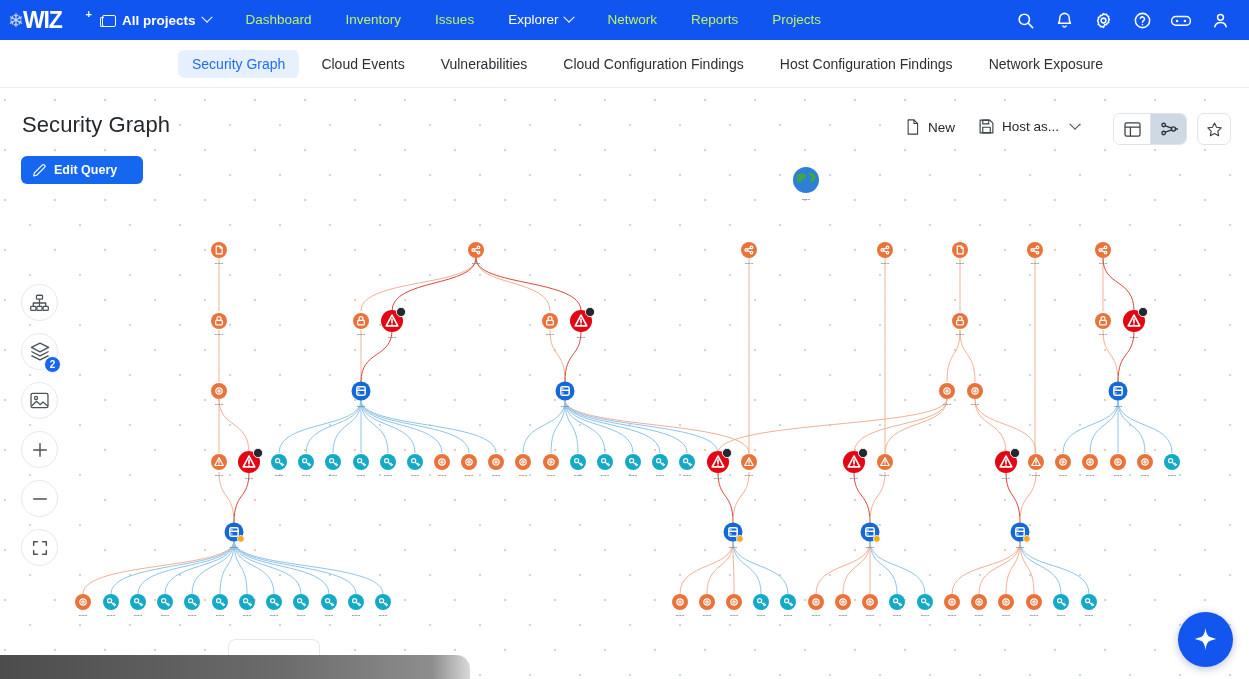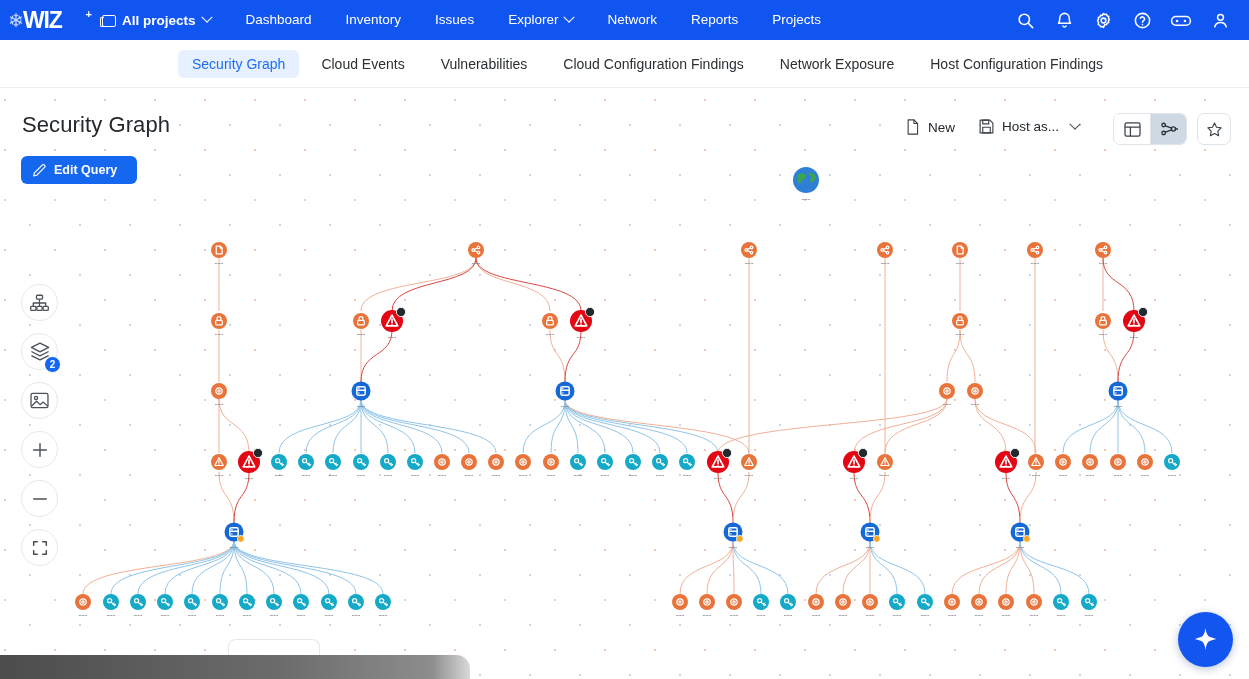--- a/index.html
+++ b/index.html
@@ -39,21 +39,21 @@
   .projsel .folder:after{
     content:""; position:absolute; left:0px; top:3px; width:3px; height:8px;
     border-left:1.6px solid #fff; border-top:1.6px solid #fff; border-bottom:1.6px solid #fff;
     border-radius:2px 0 0 2px;
   }
   .chev { display:inline-block; width:8px; height:8px; border-right:1.7px solid currentColor;
           border-bottom:1.7px solid currentColor; transform: rotate(45deg) translate(-2px,-2px);}
 
   .navlinks { display: flex; align-items: center; gap: 0px; margin-left: 18px; }
   .navlink {
-    color: #ffffff; font-size: 13.5px; padding: 0 17px; line-height: 40px;
+    color: #bef264; font-size: 13.5px; padding: 0 17px; line-height: 40px;
     cursor: pointer; white-space: nowrap; display:flex; align-items:center; gap:7px;
   }
   .navlink.active { color: #ffffff; font-weight: 400; }
 
   .navicons { margin-left: auto; display: flex; align-items: center; gap: 9px; padding-right: 14px; }
   .navicon { width: 30px; height: 30px; display: flex; align-items: center; justify-content: center; cursor: pointer; }
   .navicon svg { display:block; }
 
   
   .subtabs {
@@ -77,21 +77,21 @@
     background-size: 50px 50px, 50px 50px;
     background-position: 5px 12px, 30px 37px;
     overflow: hidden;
   }
 
   .pagetitle {
     position: absolute; left: 22px; top: 112px; font-size: 22px; color: #23282d;
     font-weight: 400; letter-spacing: .1px; z-index: 20;
   }
   .editquery {
-    position: absolute; left: 21px; top: 156px; height: 28px; padding: 0 20px 0 11px;
+    position: absolute; left: 21px; top: 156px; height: 28px; padding: 0 26px 0 11px;
     background: #1667f0; color: #fff; border: none; border-radius: 6px;
     font-size: 12.5px; font-weight: 700; display: flex; align-items: center; gap: 8px;
     cursor: pointer; z-index: 20; font-family:"Liberation Sans",sans-serif;
   }
 
   
   .toolbar { position: absolute; right: 18px; top: 113px; display: flex; align-items: flex-start; gap: 0px; z-index: 20; }
   .tb-btn {
     display: flex; align-items: center; gap: 8px; font-size: 13.5px; color: #23282d;
     padding: 6px 12px; border-radius: 6px; cursor: pointer; background: transparent; border: none;
@@ -224,22 +224,22 @@
         </svg>
       </div>
     </div>
   </div>
 
   <div class="subtabs">
     <div class="subtab active">Security Graph</div>
     <div class="subtab">Cloud Events</div>
     <div class="subtab">Vulnerabilities</div>
     <div class="subtab">Cloud Configuration Findings</div>
+    <div class="subtab">Host Configuration Findings</div>
     <div class="subtab">Network Exposure</div>
-    <div class="subtab">Host Configuration Findings</div>
   </div>
 
   <div class="canvas">
     <svg id="graph" viewBox="0 0 1249 591" xmlns="http://www.w3.org/2000/svg">
         <g>
           <path d="M806,104 C806,NaN 219,NaN 219,NaN" fill="none" stroke="#f0b096" stroke-width="1"></path>
           <path d="M806,104 C806,NaN 476,NaN 476,NaN" fill="none" stroke="#f0b096" stroke-width="1"></path>
           <path d="M806,104 C806,NaN 749,NaN 749,NaN" fill="none" stroke="#f0b096" stroke-width="1"></path>
           <path d="M806,104 C806,NaN 885,NaN 885,NaN" fill="none" stroke="#f0b096" stroke-width="1"></path>
           <path d="M806,104 C806,NaN 960,NaN 960,NaN" fill="none" stroke="#f0b096" stroke-width="1"></path>

